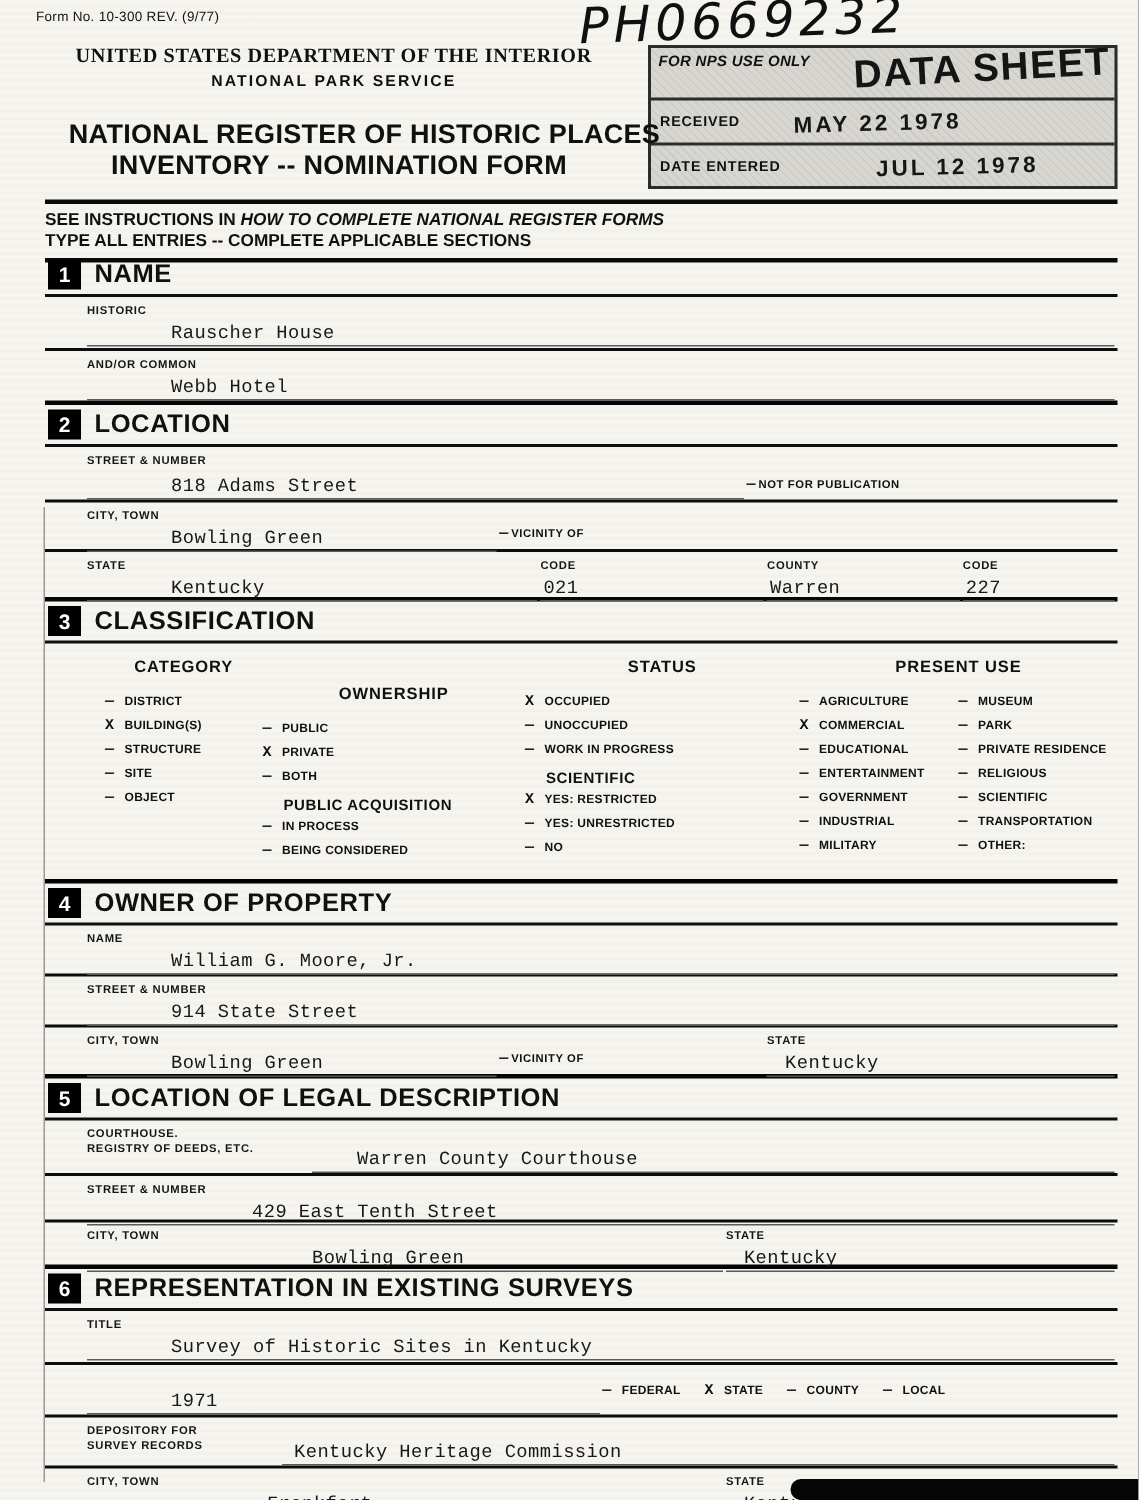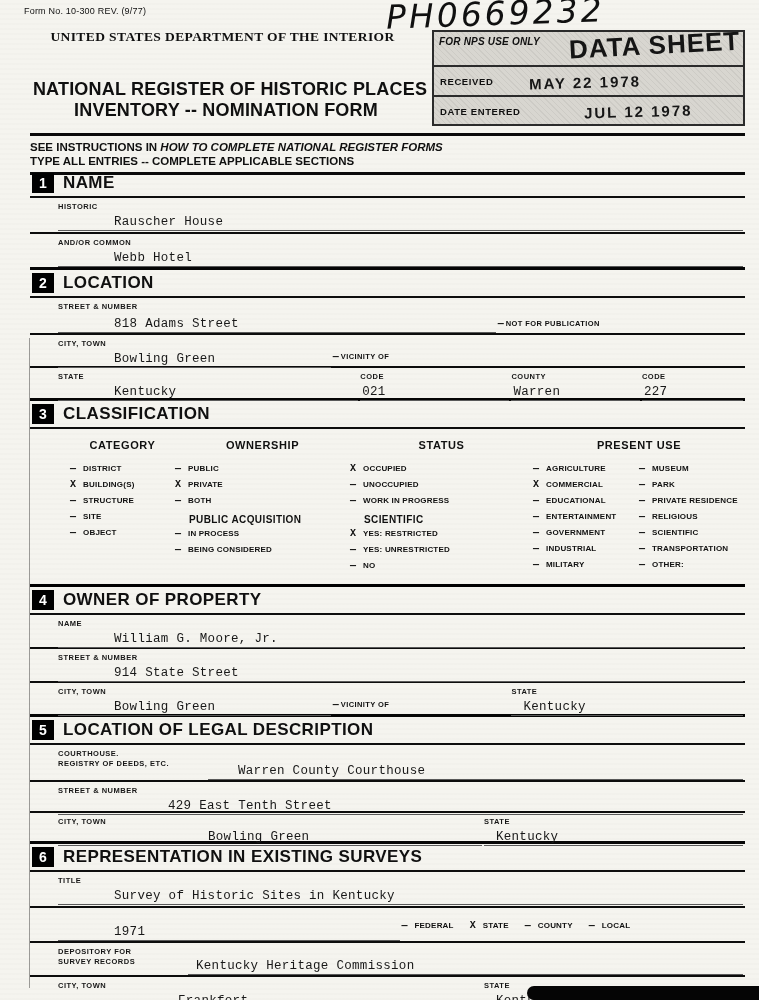--- a/index.html
+++ b/index.html
@@ -21,21 +21,21 @@
     background-image: repeating-linear-gradient(45deg, rgba(0,0,0,.05) 0 1px, transparent 1px 4px); }
   .npsrow1 { position:relative; height:33px; }
   .npslabel { position:absolute; top:4px; left:5px; font-size:10px; font-weight:800; font-style:italic; letter-spacing:.2px; }
   .datasheet { position:absolute; top:-2px; right:3px; font-size:26px; font-weight:800; letter-spacing:1px; transform:rotate(-3deg); color:#151515; }
   .npsrow { position:relative; height:30px; border-top:2px solid #2b2b2b; }
   .npsfield { position:absolute; top:9px; left:6px; font-size:9.5px; font-weight:700; letter-spacing:.6px; }
   .stamp { position:absolute; font-weight:800; font-size:15px; letter-spacing:2px; transform:rotate(-1.5deg); color:#161616; white-space:nowrap; }
   .stamp.received { top:7px; left:95px; }
   .stamp.entered  { top:6px; left:150px; }
 
-  .title1 { top:79px;  left:4px; width:452px; text-align:center; font-size:18px; font-weight:800; letter-spacing:.2px; }
+  .title1 { top:79px;  left:17px; width:452px; text-align:center; font-size:18px; font-weight:800; letter-spacing:.2px; }
   .title2 { top:100px; left:0; width:452px; text-align:center; font-size:18px; font-weight:800; letter-spacing:.2px; }
 
   .instr { top:133px; left:30px; width:715px; font-weight:800; font-size:11.5px;
     border-top:3px solid #0a0a0a; border-bottom:3px solid #0a0a0a; padding:4px 0 4px; line-height:14px; }
   .instr .ital { font-style:italic; }
 
   .content { position:absolute; top:170px; left:30px; width:715px; }
 
   .sec { display:flex; align-items:center; gap:9px; padding:3px 0 3px 2px; border-bottom:2px solid #0e0e0e; }
   .secnum { width:22px; height:20px; background:#000; color:#fff; font-weight:800; font-size:14px; display:flex; align-items:center; justify-content:center; flex:none; }
@@ -48,40 +48,41 @@
   .value { font-family:"Liberation Mono","DejaVu Sans Mono",monospace; font-size:12.5px; line-height:16px; color:#181818; letter-spacing:.3px; white-space:nowrap; }
 
   .frow { display:flex; align-items:stretch; }
   .sub { display:flex; flex-direction:column; justify-content:space-between; }
   .sub .vline { flex:0 0 auto; margin-top:auto;align-items:flex-end; }
   .bottomtag { display:flex; align-items:baseline; justify-content:flex-start; padding-bottom:4px; margin-top:auto; }
   .bmark { font-family:"Liberation Mono","DejaVu Sans Mono",monospace; font-size:10px; font-weight:700; margin-right:2px; }
   .blabel { font-size:7.5px; font-weight:800; letter-spacing:.4px; }
 
   .cgrid { display:flex; padding:10px 0 8px 40px; border-bottom:3px solid #000; }
-  .ccol1 { width:105px; } .ccol2 { width:175px; } .ccol3 { width:183px; } .ccol4 { flex:1; }
+  .ccol1 { width:105px; } .ccol2 { width:175px;margin-top:18px; } .ccol3 { width:183px; } .ccol4 { flex:1; }
   .chead { font-size:11px; font-weight:800; letter-spacing:.6px; text-align:center; height:24px; }
   .ci { display:flex; align-items:baseline; height:16px; }
   .cm { font-family:"Liberation Mono","DejaVu Sans Mono",monospace; font-size:10px; font-weight:700; width:13px; flex:none; }
   .cl { font-size:8px; font-weight:800; letter-spacing:.2px; white-space:nowrap; }
   .csub { font-size:10px; font-weight:800; height:17px; letter-spacing:.4px; padding-left:14px; display:flex; align-items:center; }
   .cpair { display:flex; } .cpa { width:106px; } .cpb { flex:1; }
 
   .svymarks { display:flex; gap:16px; align-items:flex-end; padding-bottom:5px; margin-top:auto; }
 
   .bar { position:absolute; right:0; bottom:0; width:232px; height:14px; background:#050505; border-radius:7px 0 0 7px; }
   .edge { position:absolute; left:29px; top:338px; bottom:12px; width:1px; background:rgba(20,20,20,.4); }
 </style>
 </head>
 <body>
 
 <div class="page">
 
   <div class="abs form-no">Form No. 10-300   REV. (9/77)</div>
   <div class="abs dept">UNITED STATES DEPARTMENT OF THE INTERIOR</div>
+  <div class="abs service">NATIONAL PARK SERVICE</div>
   <div class="abs hand">PH0669232</div>
 
   <div class="abs npsbox">
     <div class="npsrow1">
       <div class="npslabel">FOR NPS USE ONLY</div>
       <div class="datasheet">DATA SHEET</div>
     </div>
     <div class="npsrow">
       <div class="npsfield">RECEIVED</div>
       <div class="stamp received">MAY 22 1978</div>

